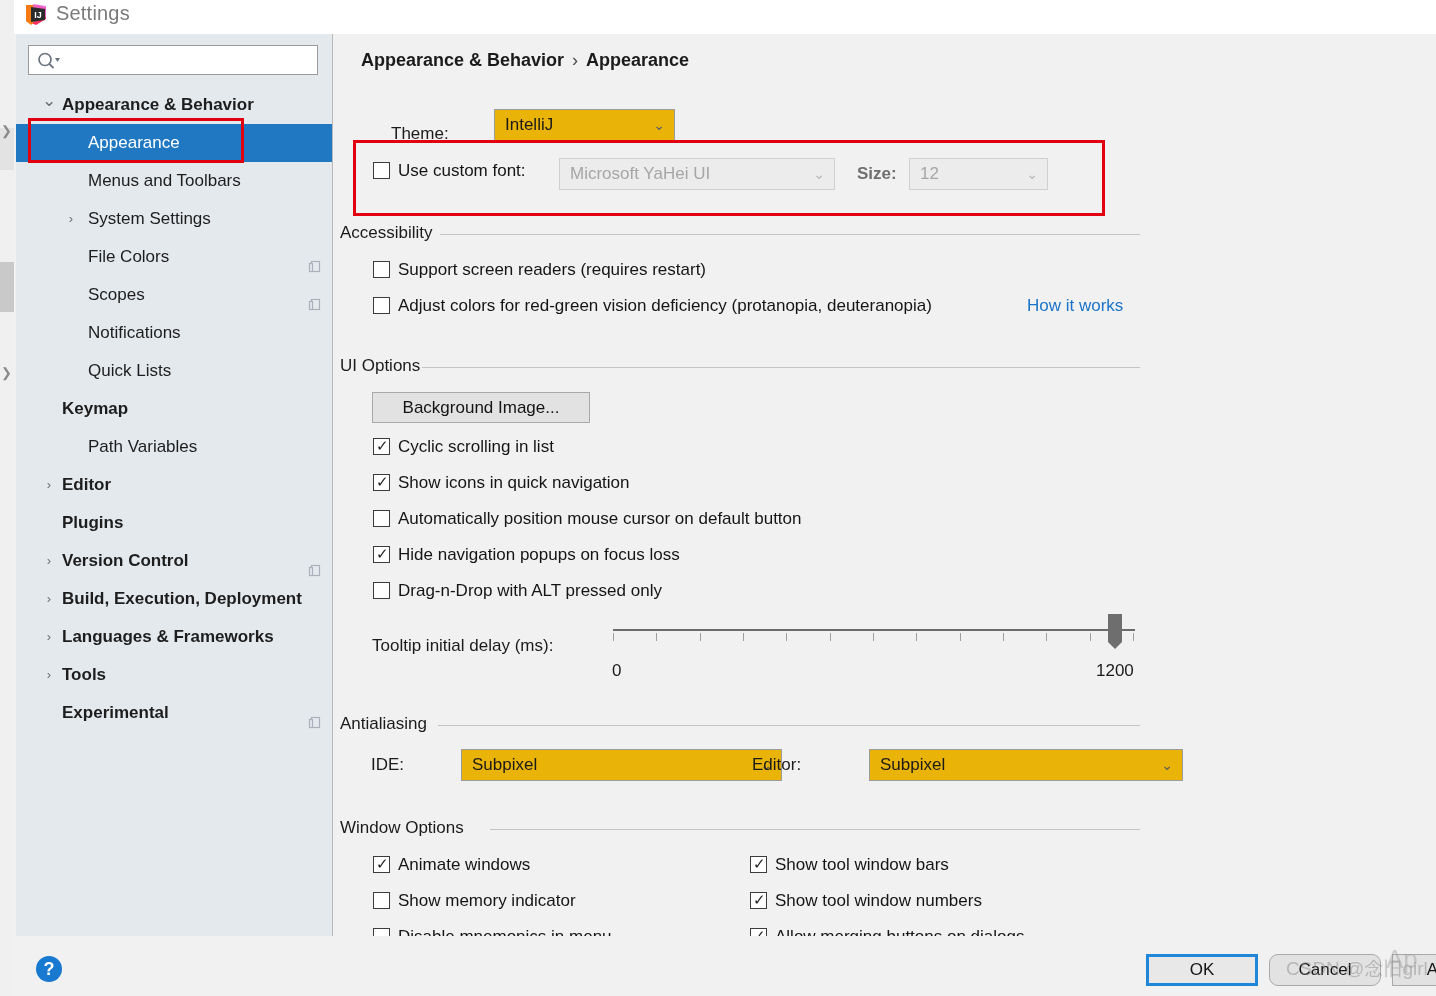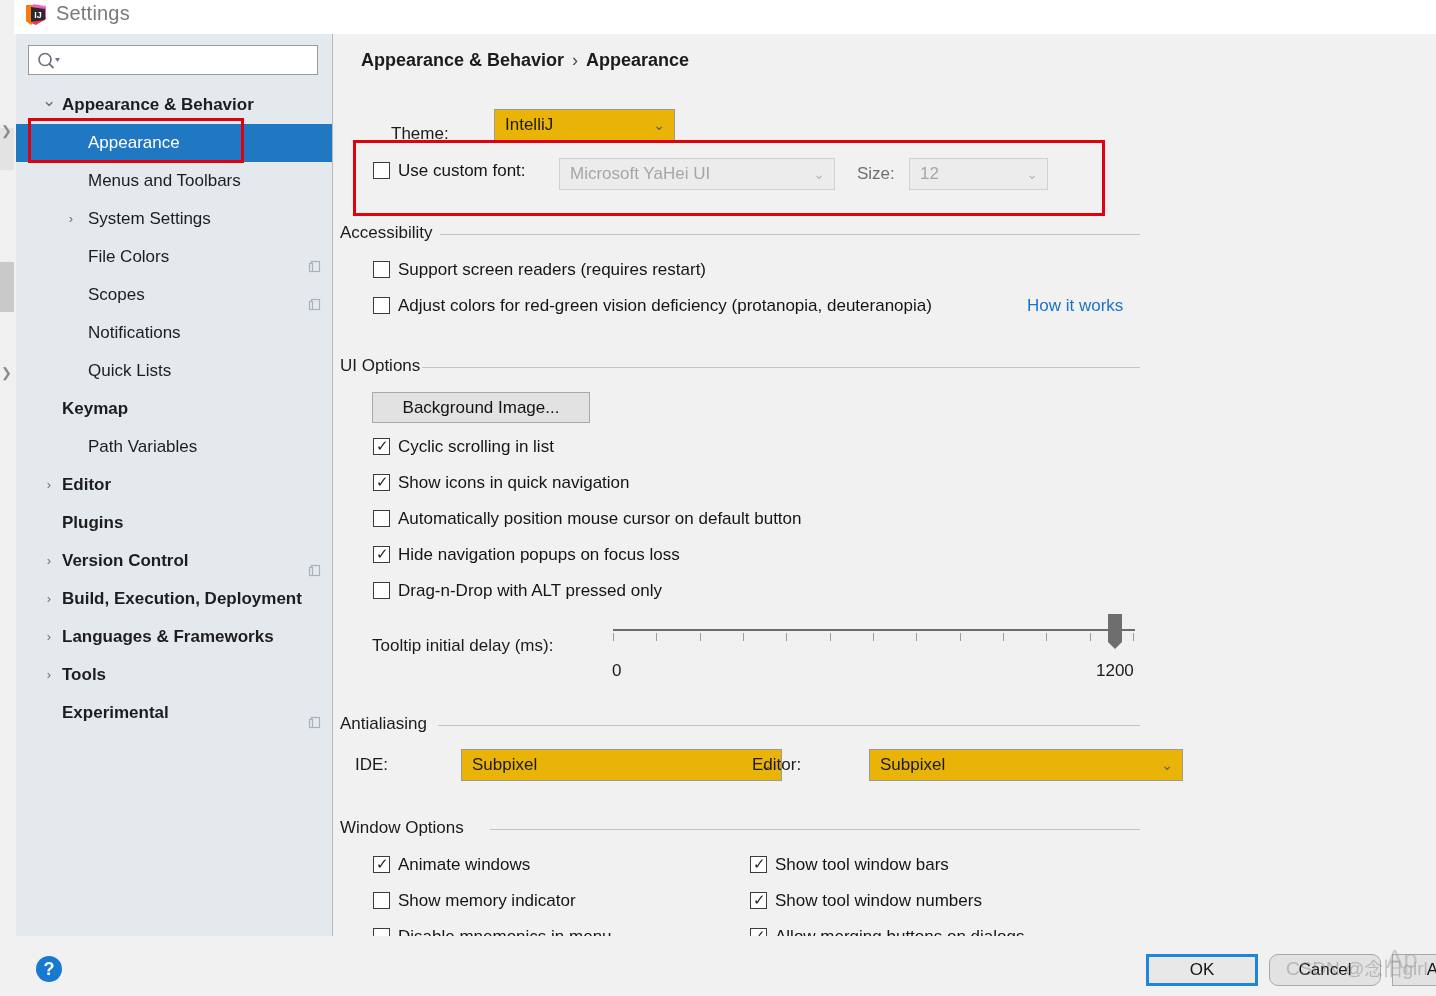--- a/index.html
+++ b/index.html
@@ -338,21 +338,21 @@
     <div class="cb-row" style="left:40px; top:126px;">
       <div class="cb-box">
         
       </div>
       <div class="cb-text">Use custom font:</div>
     </div>
     <div class="combo disabled" style="left:226px; top:124px; width:276px;">
       <div class="val">Microsoft YaHei UI</div>
       <div class="chev">⌄</div>
     </div>
-    <div class="row-label" style="left:524px; top:130px; color:#6f6f6f;">Size:</div>
+    <div class="row-label" style="left:524px; top:130px; color:#6f6f6f;font-weight:bold;">Size:</div>
     <div class="combo disabled" style="left:576px; top:124px; width:139px;">
       <div class="val">12</div>
       <div class="chev">⌄</div>
     </div>
 
     <div class="group" style="left:7px; top:189px; width:800px;">
       <div class="gtitle">Accessibility</div>
       <div class="gline" style="left:100px; right:0;"></div>
     </div>
     <div class="cb-row" style="left:40px; top:225px;">
@@ -417,21 +417,21 @@
         <div class="slider-tick" style="left: 520px;"></div>
       </div>
     <div id="slider-thumb" style="left:775px; top:580px;"></div>
     <div class="slider-minmax" style="left:279px; top:627px;">0</div>
     <div class="slider-minmax" style="left:763px; top:627px;">1200</div>
 
     <div class="group" style="left:7px; top:680px; width:800px;">
       <div class="gtitle">Antialiasing</div>
       <div class="gline" style="left:98px; right:0;"></div>
     </div>
-    <div class="row-label" style="left:22px; top:721px;">IDE:</div>
+    <div class="row-label" style="left:38px; top:721px;">IDE:</div>
     <div class="combo enabled" style="left:84px; top:715px; width:321px;">
       <div class="val">Subpixel</div>
       <div class="chev">⌄</div>
     </div>
     <div class="row-label" style="left:419px; top:721px;">Editor:</div>
     <div class="combo enabled" style="left:492px; top:715px; width:314px;">
       <div class="val">Subpixel</div>
       <div class="chev">⌄</div>
     </div>
 

